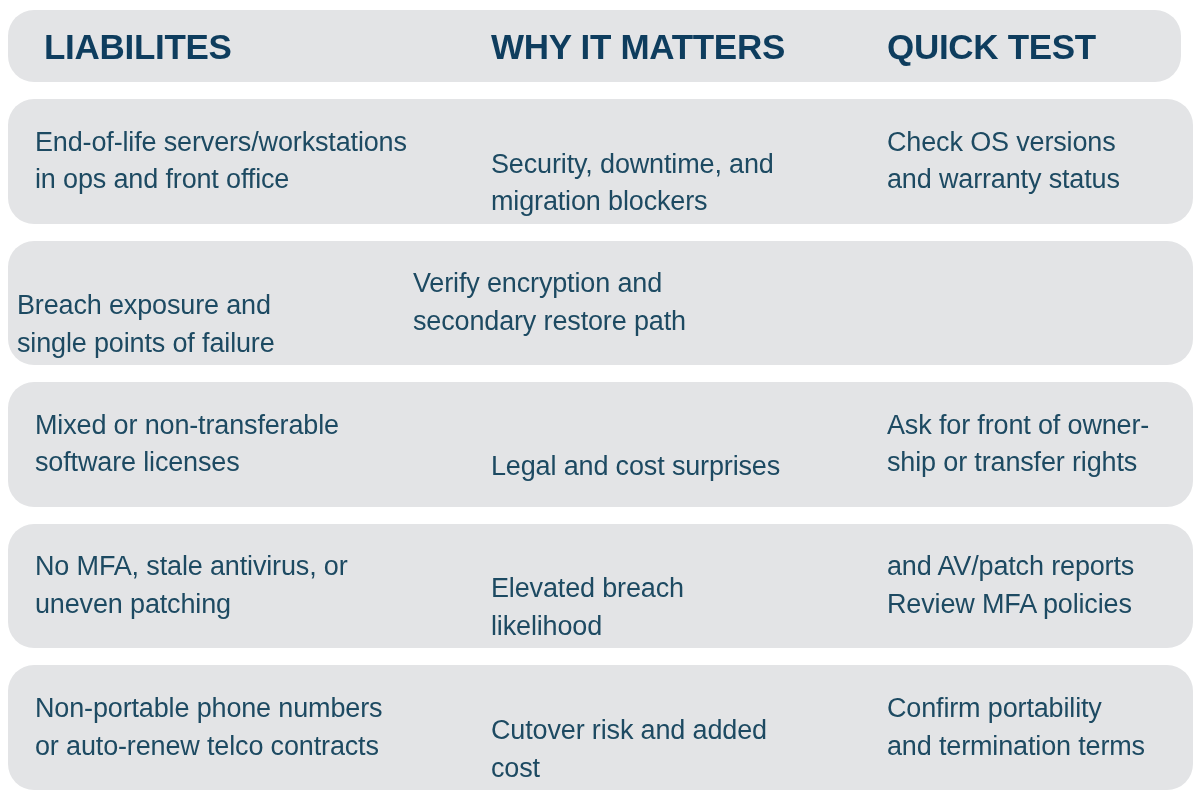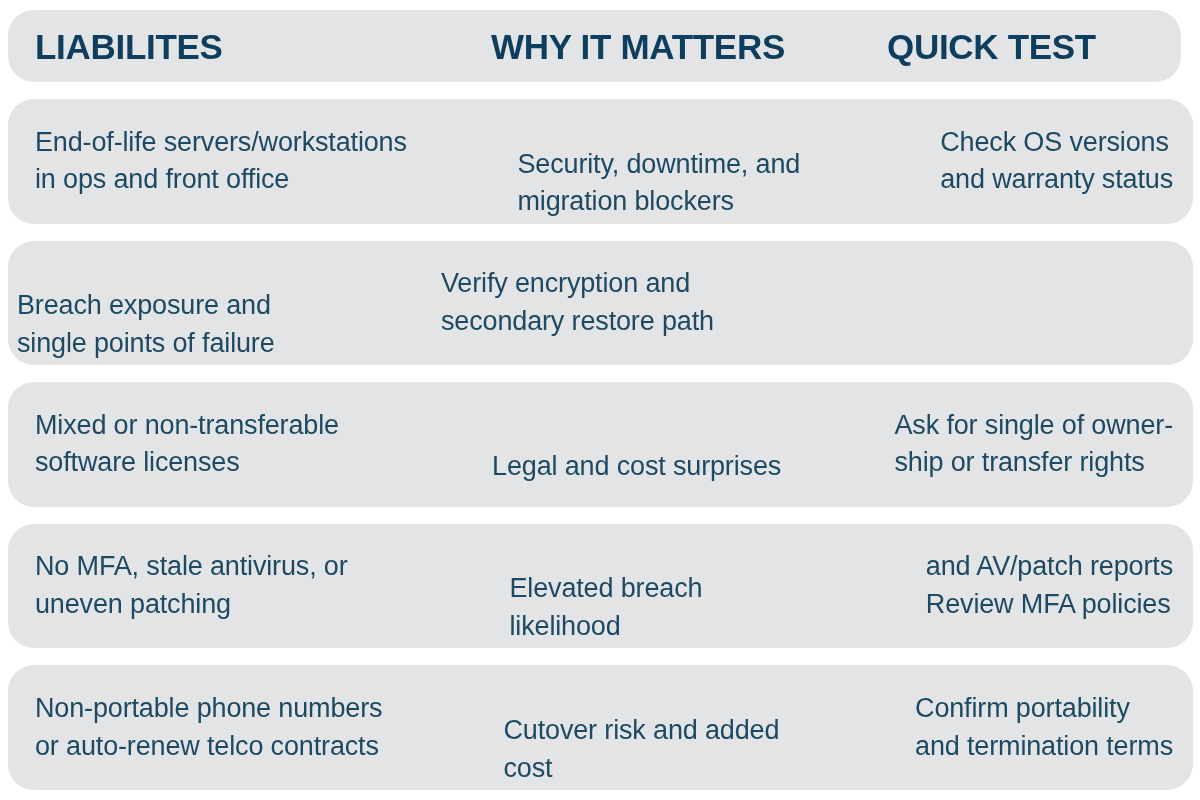--- a/index.html
+++ b/index.html
@@ -38,40 +38,39 @@
 
   .header-cell {
     color: #0e3d5e;
     font-family: "Liberation Sans Narrow", "Liberation Sans", "DejaVu Sans", sans-serif;
     font-weight: 700;
     font-size: 35px;
     letter-spacing: -0.3px;
     line-height: 1;
     white-space: nowrap;
   }
-  .header-cell.c1 { width: 474px; padding-left: 27px; box-sizing: border-box; }
+  .header-cell.c1 { width: 474px; padding-left: 36px; box-sizing: border-box; }
   .header-cell.c2 { width: 374px; padding-left: 9px; box-sizing: border-box; }
   .header-cell.c3 { flex: 1 1 auto; padding-left: 31px; box-sizing: border-box; }
 
   
   .body-rows {
     flex: 1 1 auto;
     display: flex;
     flex-direction: column;
     gap: 17px;
   }
 
   .data-row {
     background: #e3e4e6;
     border-radius: 26px;
     flex: 1 1 0;
     display: flex;
     align-items: center;
     margin-right: 2px;
-    gap: 28px;
   }
 
   .cell {
     color: #1d4a62;
     font-size: 27px;
     line-height: 1.40;
     box-sizing: border-box;
     font-family: "Liberation Sans", "DejaVu Sans", sans-serif;
     letter-spacing: -0.15px;
   }
@@ -122,21 +121,21 @@
 
     <div class="data-row">
       <div class="cell c1">
         <span class="ln">Mixed or non-transferable</span>
         <span class="ln">software licenses</span>
       </div>
       <div class="cell c2">
         <span class="ln">Legal and cost surprises</span>
       </div>
       <div class="cell c3">
-        <span class="ln">Ask for single of owner-</span>
+        <span class="ln">Ask for front of owner-</span>
         <span class="ln">ship or transfer rights</span>
       </div>
     </div>
 
     <div class="data-row">
       <div class="cell c1">
         <span class="ln">No MFA, stale antivirus, or</span>
         <span class="ln">uneven patching</span>
       </div>
       <div class="cell c2">

